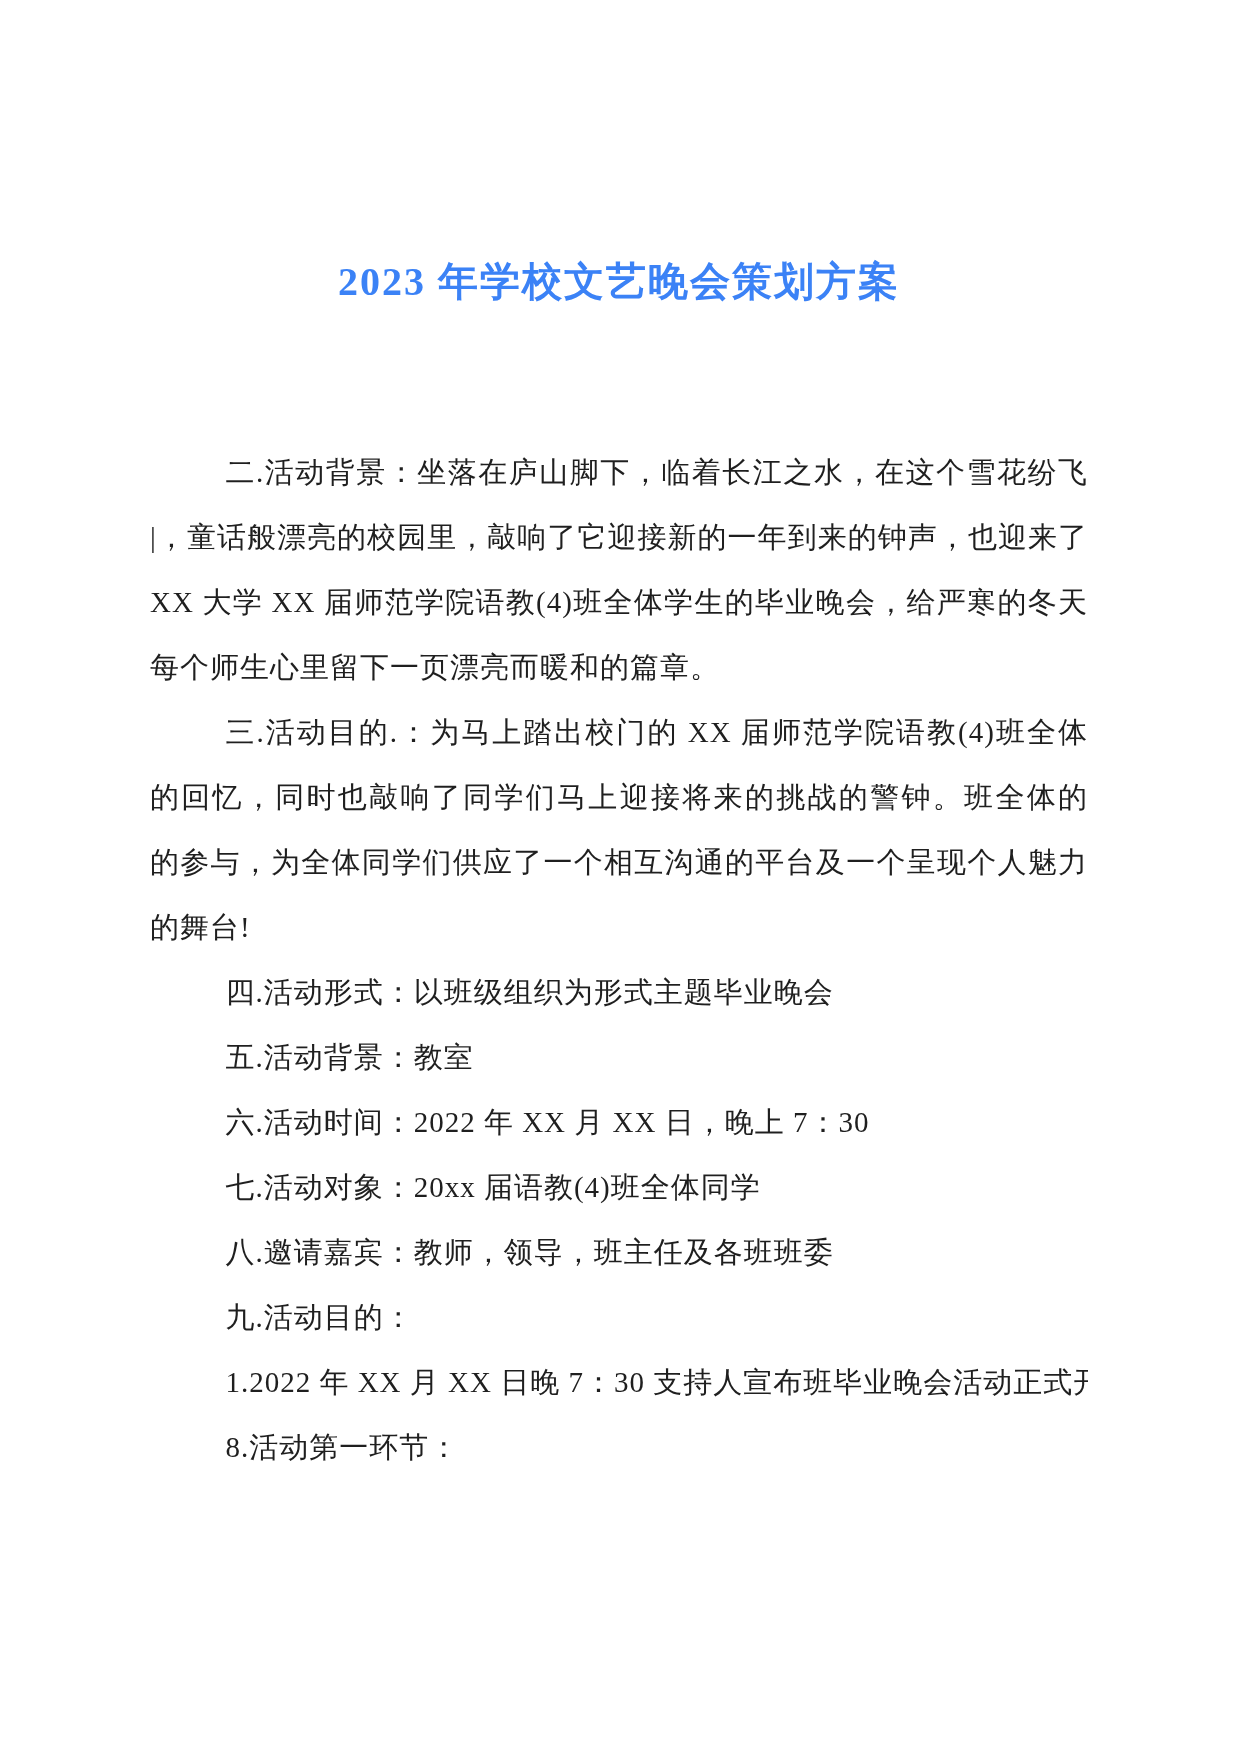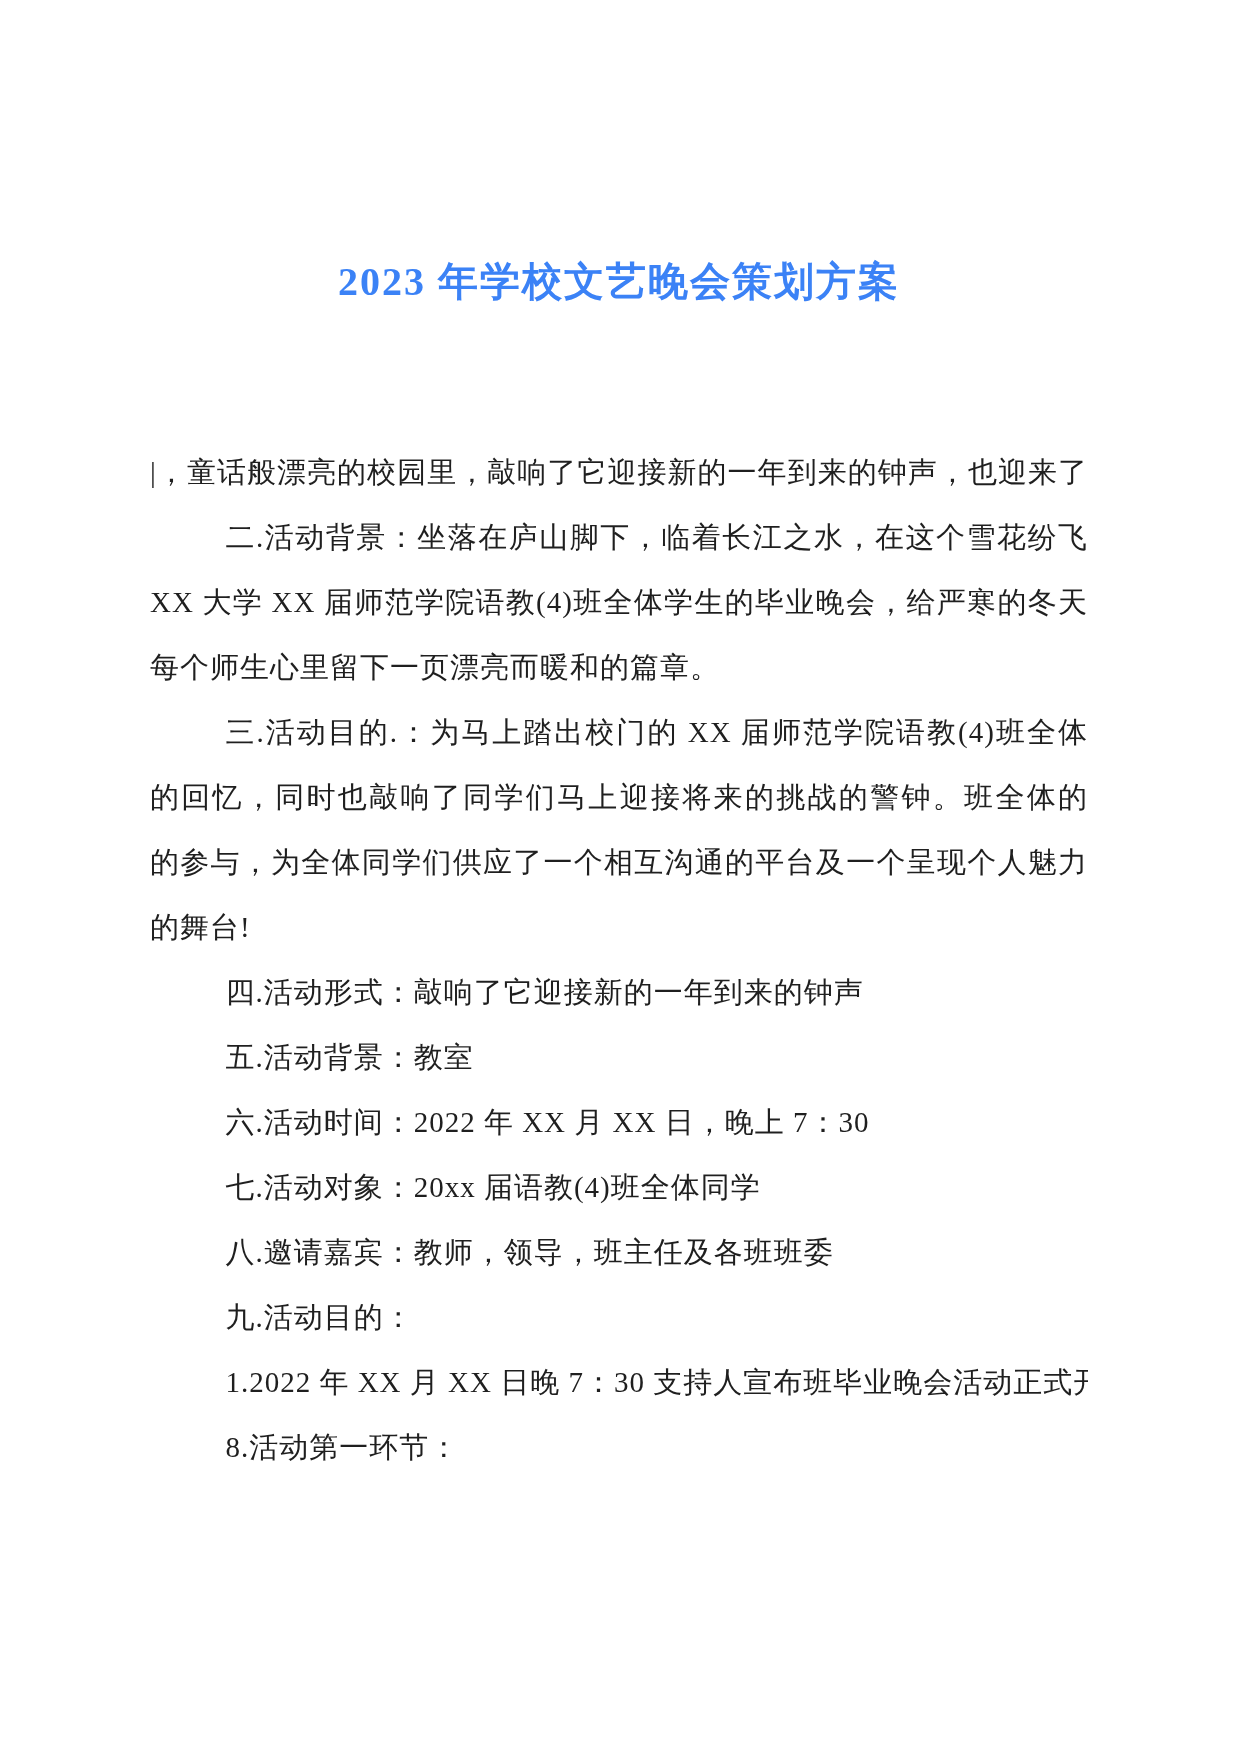--- a/index.html
+++ b/index.html
@@ -48,29 +48,29 @@
   .text-line.indent {
     text-indent: 2.6em;
   }
 </style>
 </head>
 <body>
 
 <div class="page" style="background: rgb(255, 255, 255); color: rgb(31, 31, 31);">
   <h1 class="doc-title" style="color: #3b82f6;">2023 年学校文艺晚会策划方案</h1>
   <div class="doc-body">
+      <div class="text-line indent justify">二.活动背景：坐落在庐山脚下，临着长江之水，在这个雪花纷飞</div>
       <div class="text-line justify">|，童话般漂亮的校园里，敲响了它迎接新的一年到来的钟声，也迎来了</div>
-      <div class="text-line indent justify">二.活动背景：坐落在庐山脚下，临着长江之水，在这个雪花纷飞</div>
       <div class="text-line justify">XX 大学 XX 届师范学院语教(4)班全体学生的毕业晚会，给严寒的冬天在</div>
       <div class="text-line">每个师生心里留下一页漂亮而暖和的篇章。</div>
       <div class="text-line indent justify">三.活动目的.：为马上踏出校门的 XX 届师范学院语教(4)班全体的</div>
       <div class="text-line justify">的回忆，同时也敲响了同学们马上迎接将来的挑战的警钟。班全体的</div>
       <div class="text-line justify">的参与，为全体同学们供应了一个相互沟通的平台及一个呈现个人魅力</div>
       <div class="text-line">的舞台!</div>
-      <div class="text-line indent">四.活动形式：敲响了它迎接新的一年到来的钟声</div>
+      <div class="text-line indent">四.活动形式：以班级组织为形式主题毕业晚会</div>
       <div class="text-line indent">五.活动背景：教室</div>
       <div class="text-line indent">六.活动时间：2022 年 XX 月 XX 日，晚上 7：30</div>
       <div class="text-line indent">七.活动对象：20xx 届语教(4)班全体同学</div>
       <div class="text-line indent">八.邀请嘉宾：教师，领导，班主任及各班班委</div>
       <div class="text-line indent">九.活动目的：</div>
       <div class="text-line indent">1.2022 年 XX 月 XX 日晚 7：30 支持人宣布班毕业晚会活动正式开头</div>
       <div class="text-line indent">8.活动第一环节：</div>
     </div>
 </div>
 

